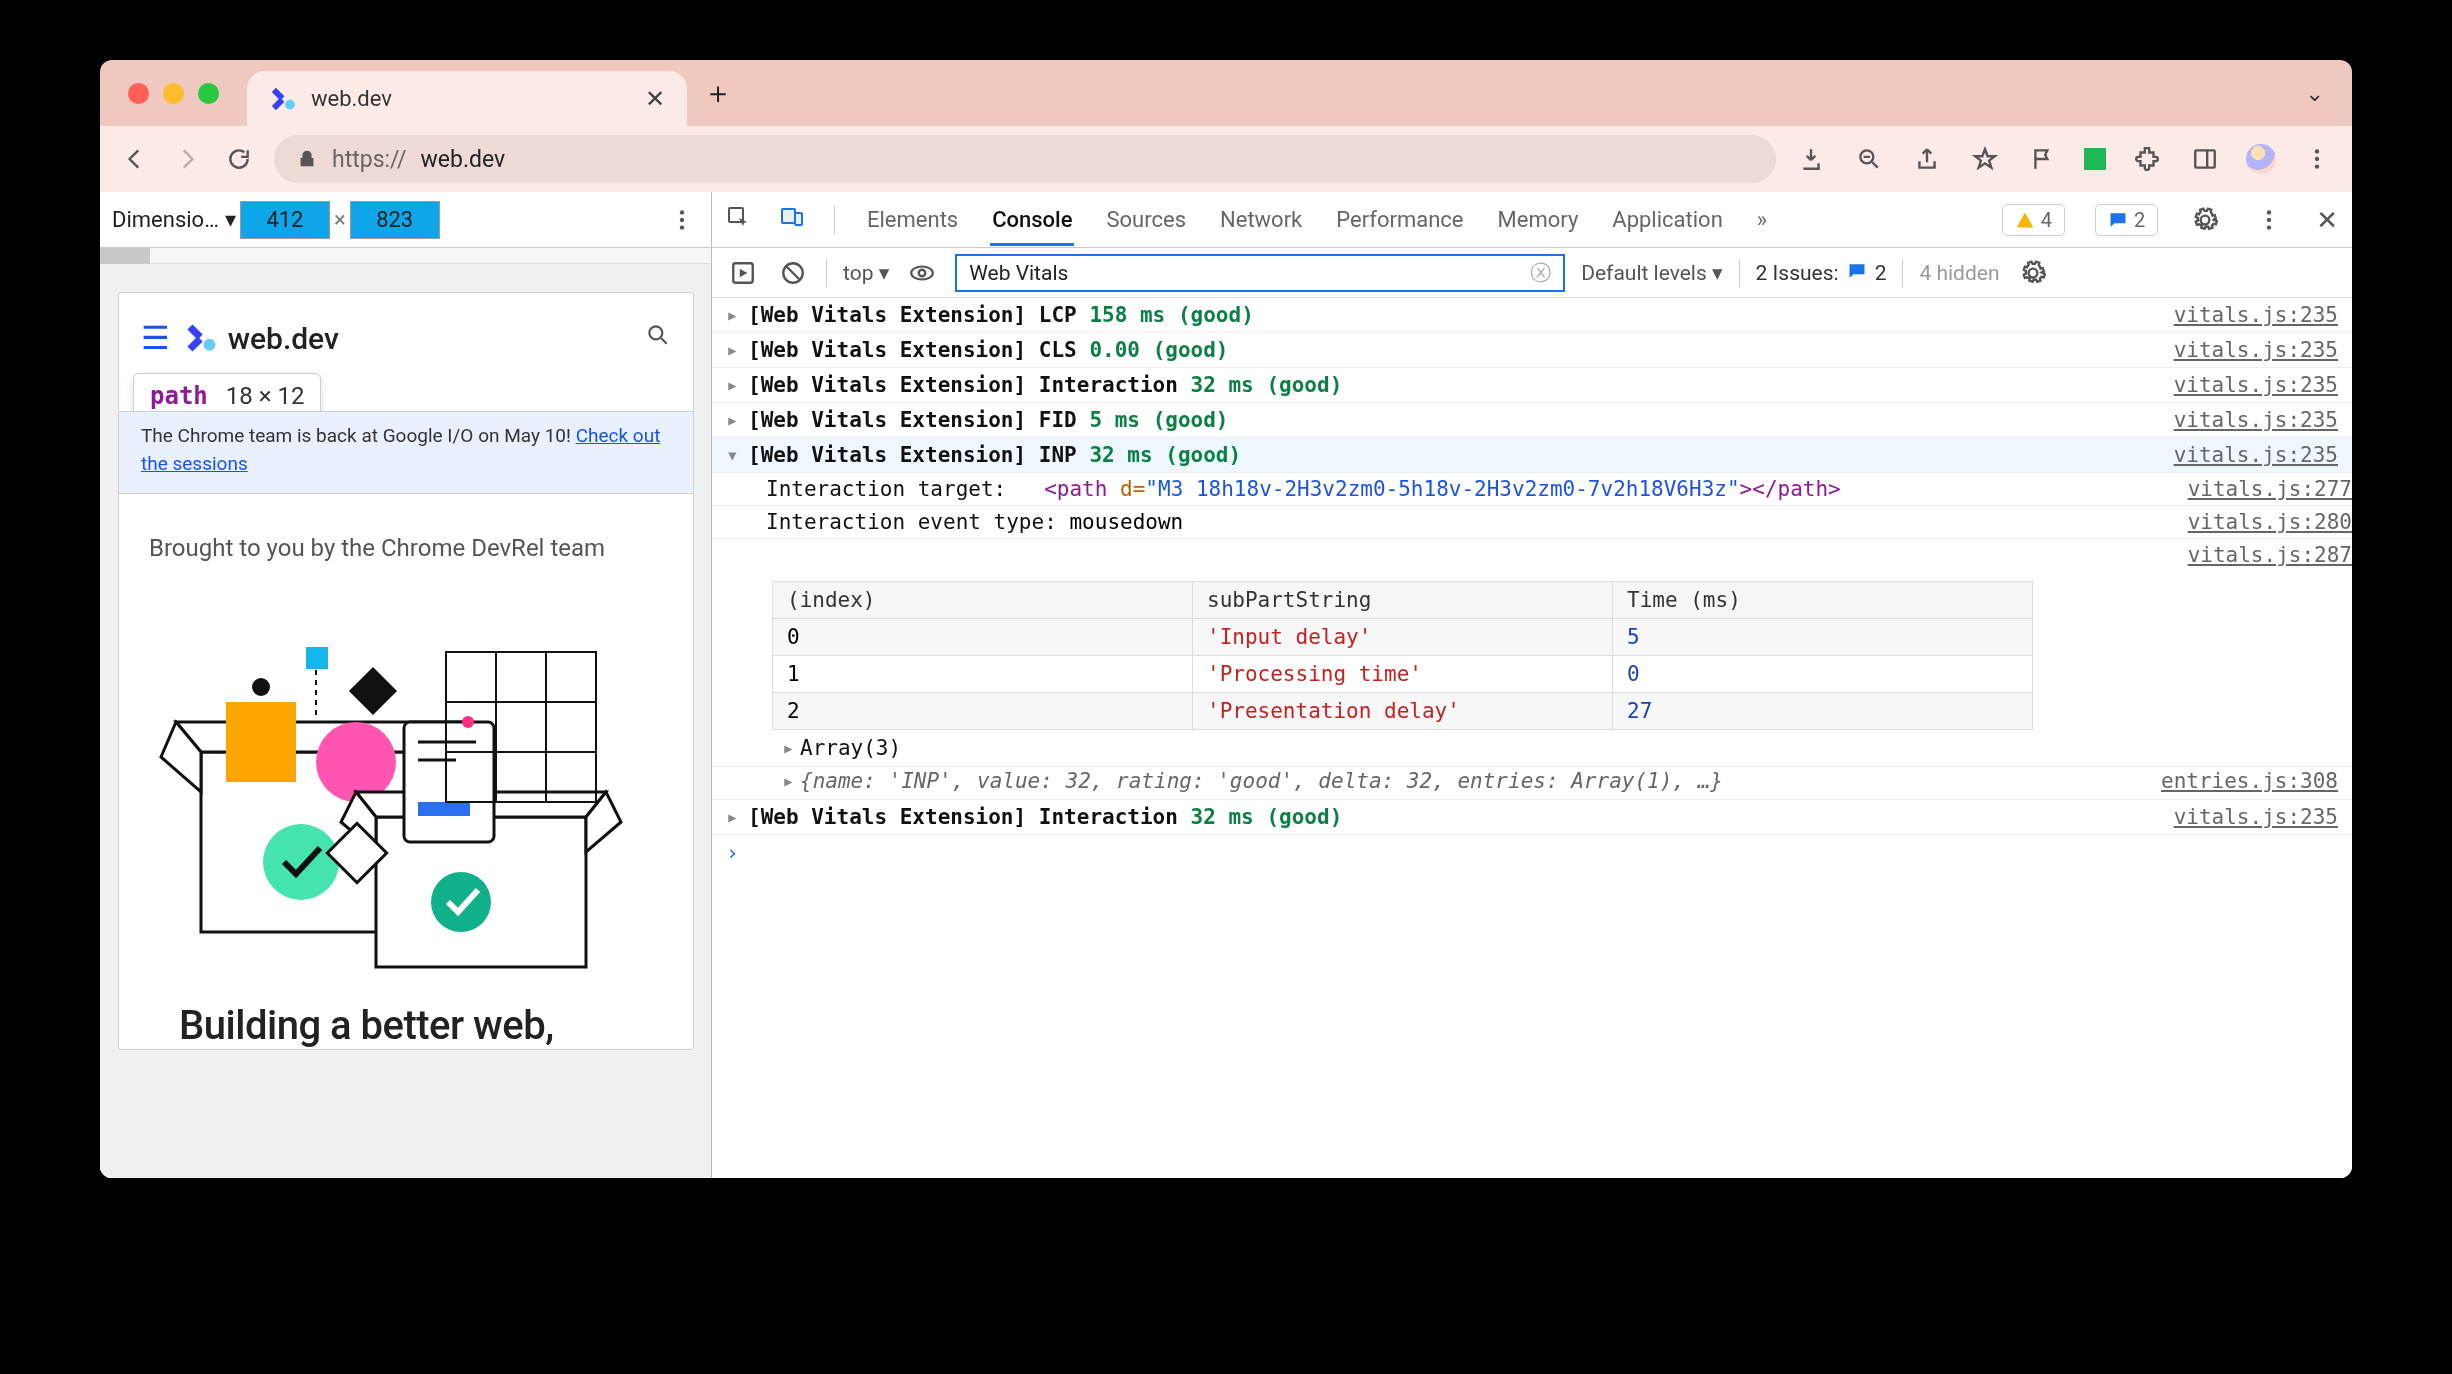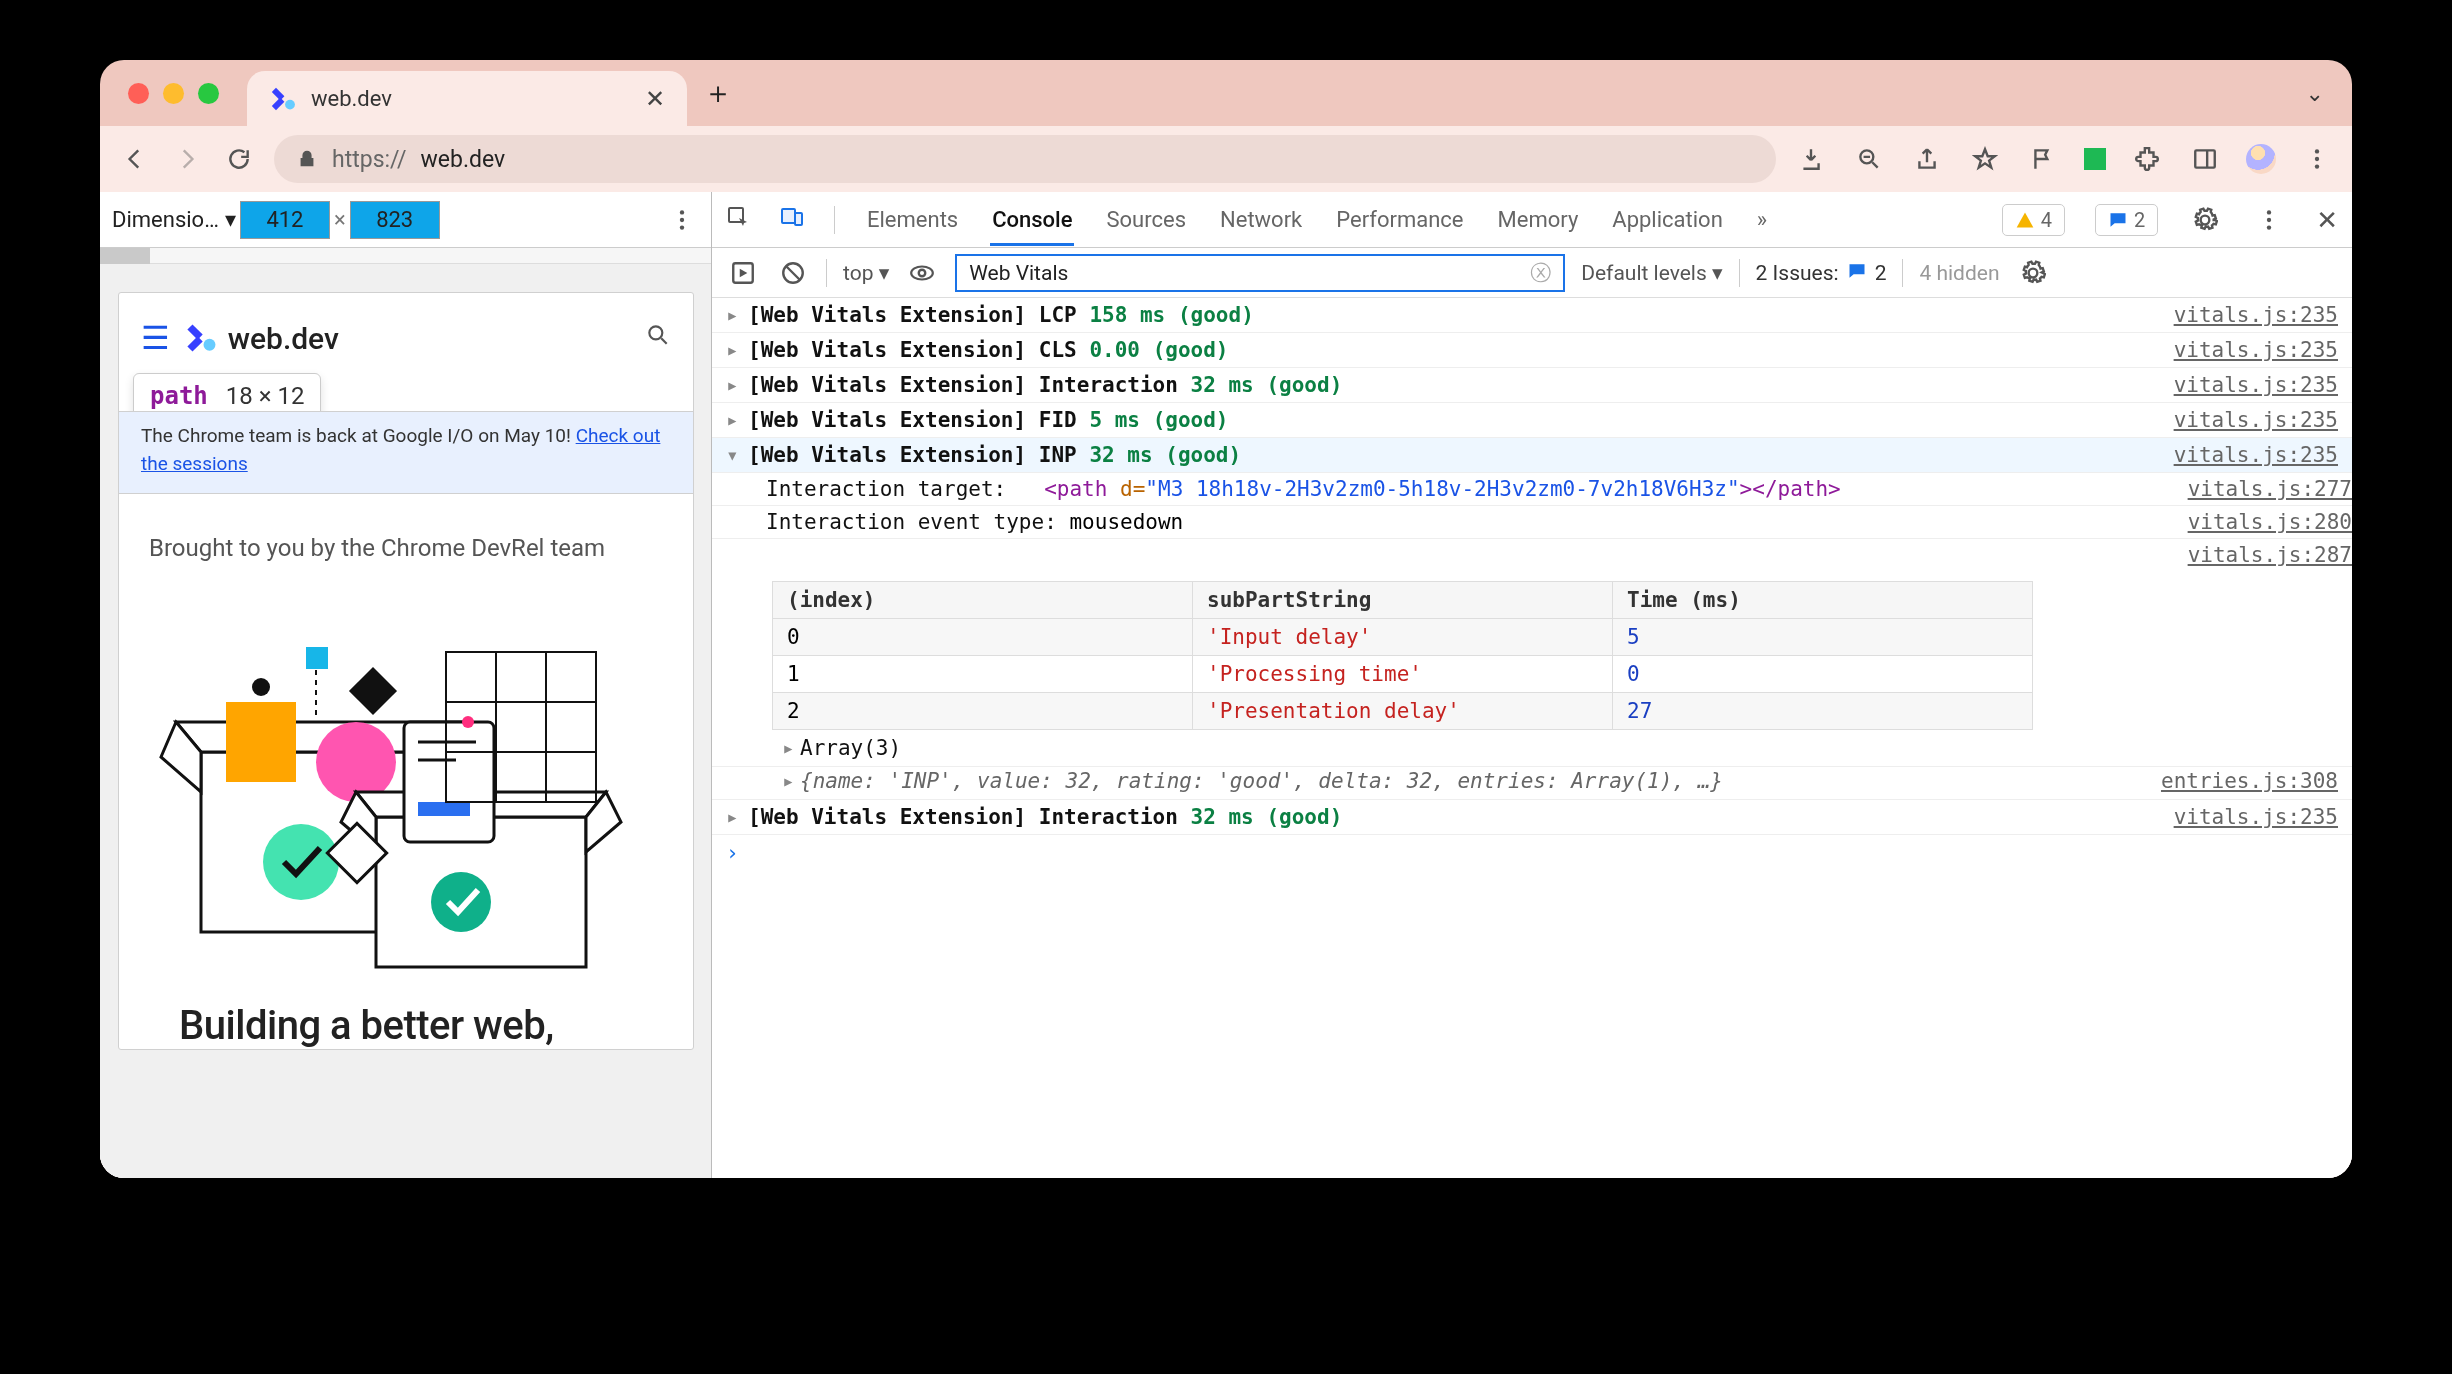--- a/index.html
+++ b/index.html
@@ -1,21 +1,21 @@
 <!DOCTYPE html>
 <html><head>
 <meta charset="utf-8">
 <style>
   * { box-sizing: border-box; margin: 0; padding: 0; }
   html, body { background: #000; width: 2452px; height: 1374px; overflow: hidden; }
 
   
   .window {
     position: absolute; left: 100px; top: 60px; width: 2252px; height: 1118px;
-    border-radius: 24px; background: #efc8bf; overflow: hidden;
+    border-radius: 12px; background: #efc8bf; overflow: hidden;
     box-shadow: 0 18px 60px rgba(0,0,0,.6);
     font-family: -apple-system, BlinkMacSystemFont, "Segoe UI", Roboto, Arial, sans-serif;
     display: flex; flex-direction: column;
   }
 
   
   .tabstrip { height: 66px; display: flex; align-items: center; }
   .traffic { display: flex; gap: 14px; margin: 0 28px; }
   .traffic .dot { width: 21px; height: 21px; border-radius: 50%; }
   .dot.r{background:#ff5f57}.dot.y{background:#febc2e}.dot.g{background:#28c840}
@@ -149,21 +149,21 @@
   .dom-tag{color:#8e1a99}
   .dom-attr{color:#b96300}
   .dom-str{color:#1a53e6}
 
   .table{
     margin:10px 14px 4px 60px;border:1px solid #ddd;border-collapse:collapse
   }
   .table th,.table td{
     border:1px solid #ddd;padding:6px 14px;font-size:21px;text-align:left
   }
-  .table th{background:#f6f6f6;color:#333;font-weight:700}
+  .table th{background:#f6f6f6;color:#333;font-weight:400}
   .table td.str{color:#c5221f}
   .table td.num{color:#1a3fc2}
   .table tr:nth-child(even) td{background:#f7f7f7}
 
   .arrayline,.objline{padding:2px 14px 6px 70px;border-bottom:1px solid #eee;display:flex;align-items:center}
   .arrayline{color:#111}
   .obj-brace{color:#666;font-style:italic}
 
   .prompt{padding:6px 14px;color:#1a73e8}
 

